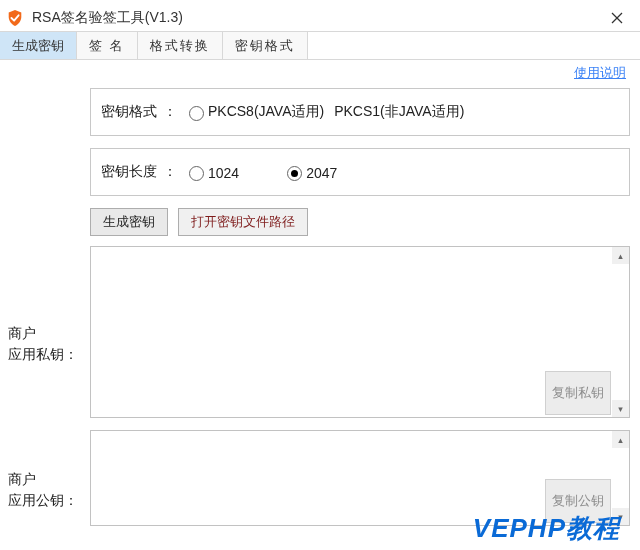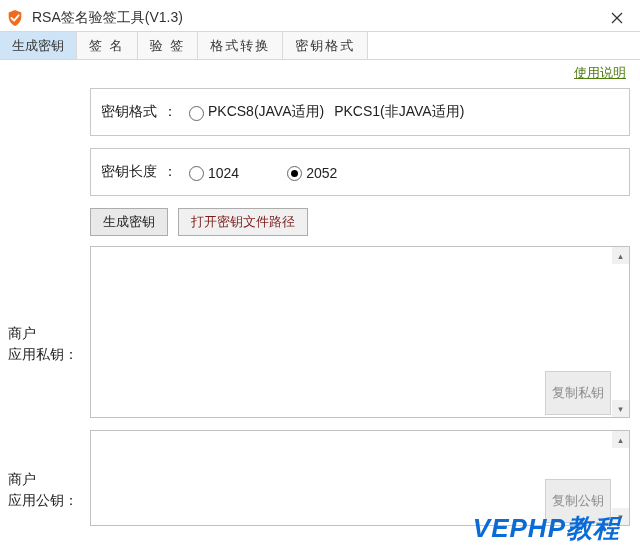--- a/index.html
+++ b/index.html
@@ -7,21 +7,21 @@
   .window { width:640px; height:550px; position:relative; overflow:hidden; background:#fff; }
   .titlebar { height:32px; display:flex; align-items:center; border-bottom:1px solid #d8d8d8; background:#fff; padding:4px 0 0 6px; }
   .app-icon { width:18px; height:18px; margin-right:8px; display:flex; align-items:center; justify-content:center; }
   .title-text { font-size:14px; color:#333; flex:1; }
   .close-btn { width:46px; height:32px; display:flex; align-items:center; justify-content:center; color:#333; font-size:14px; }
   .close-btn svg { width:12px; height:12px; stroke:#333; stroke-width:1.2; }
   .tabs { height:28px; display:flex; align-items:stretch; border-bottom:1px solid #d8d8d8; font-size:13px; position:relative; }
   .tab { padding:0 12px; display:flex; align-items:center; border-right:1px solid #d8d8d8; background:#f8f8f8; color:#333; letter-spacing:2px; cursor:pointer; }
   .tab.active { background:#cfe5f7; letter-spacing:0; }
   .help-row { text-align:right; padding:4px 14px 6px 0; }
-  .help-link { color:#4d7c0f; text-decoration:underline; font-size:13px; cursor:pointer; }
+  .help-link { color:#3b82f6; text-decoration:underline; font-size:13px; cursor:pointer; }
   .content { padding:0 10px 0 90px; position:relative; }
   .field-row { border:1px solid #c8c8c8; padding:14px 10px; margin-bottom:12px; display:flex; align-items:flex-end; font-size:14px; margin-left:0; }
   .field-label { margin-right:6px; }
   .colon { margin:0 4px 0 0; }
   .radio { width:15px; height:15px; border:1px solid #666; border-radius:50%; display:inline-flex; align-items:center; justify-content:center; margin:0 4px 0 8px; vertical-align:middle; cursor:pointer; }
   .radio.checked::after { content:""; width:7px; height:7px; background:#000; border-radius:50%; display:block; }
   .radio-label { margin-right:10px; vertical-align:middle; }
   .btn-row { display:flex; gap:10px; margin-bottom:10px; }
   .btn { padding:4px 12px; font-size:13px; border:1px solid #adadad; background:#e9e9e9; cursor:pointer; }
   .btn.disabled { color:#7f1d1d; background:#f0f0f0; }
@@ -53,21 +53,20 @@
       <svg viewBox="0 0 12 12">
           <line x1="1" y1="1" x2="11" y2="11"></line>
           <line x1="11" y1="1" x2="1" y2="11"></line>
         </svg>
     </div>
   </div>
 
   <div class="tabs">
     <div class="tab active">生成密钥</div>
     <div class="tab">签  名</div>
-    <div class="tab">验  签</div>
     <div class="tab">格式转换</div>
     <div class="tab">密钥格式</div>
   </div>
 
   <div class="help-row">
     <span class="help-link">使用说明</span>
   </div>
 
   <div class="content">
 
@@ -79,21 +78,21 @@
       <span class="radio-label">PKCS1(非JAVA适用)</span>
     </div>
 
     <div class="field-row">
       <span class="field-label">密钥长度</span>
       <span class="colon">：</span>
       <span class="radio"></span>
       <span class="radio-label">1024</span>
       <span style="width:30px"></span>
       <span class="radio checked"></span>
-      <span class="radio-label">2052</span>
+      <span class="radio-label">2047</span>
     </div>
 
     <div class="btn-row">
       <div class="btn">生成密钥</div>
       <div class="btn disabled">打开密钥文件路径</div>
     </div>
 
     <div class="text-group">
       <div class="side-label">
         <span>商户</span><br>

